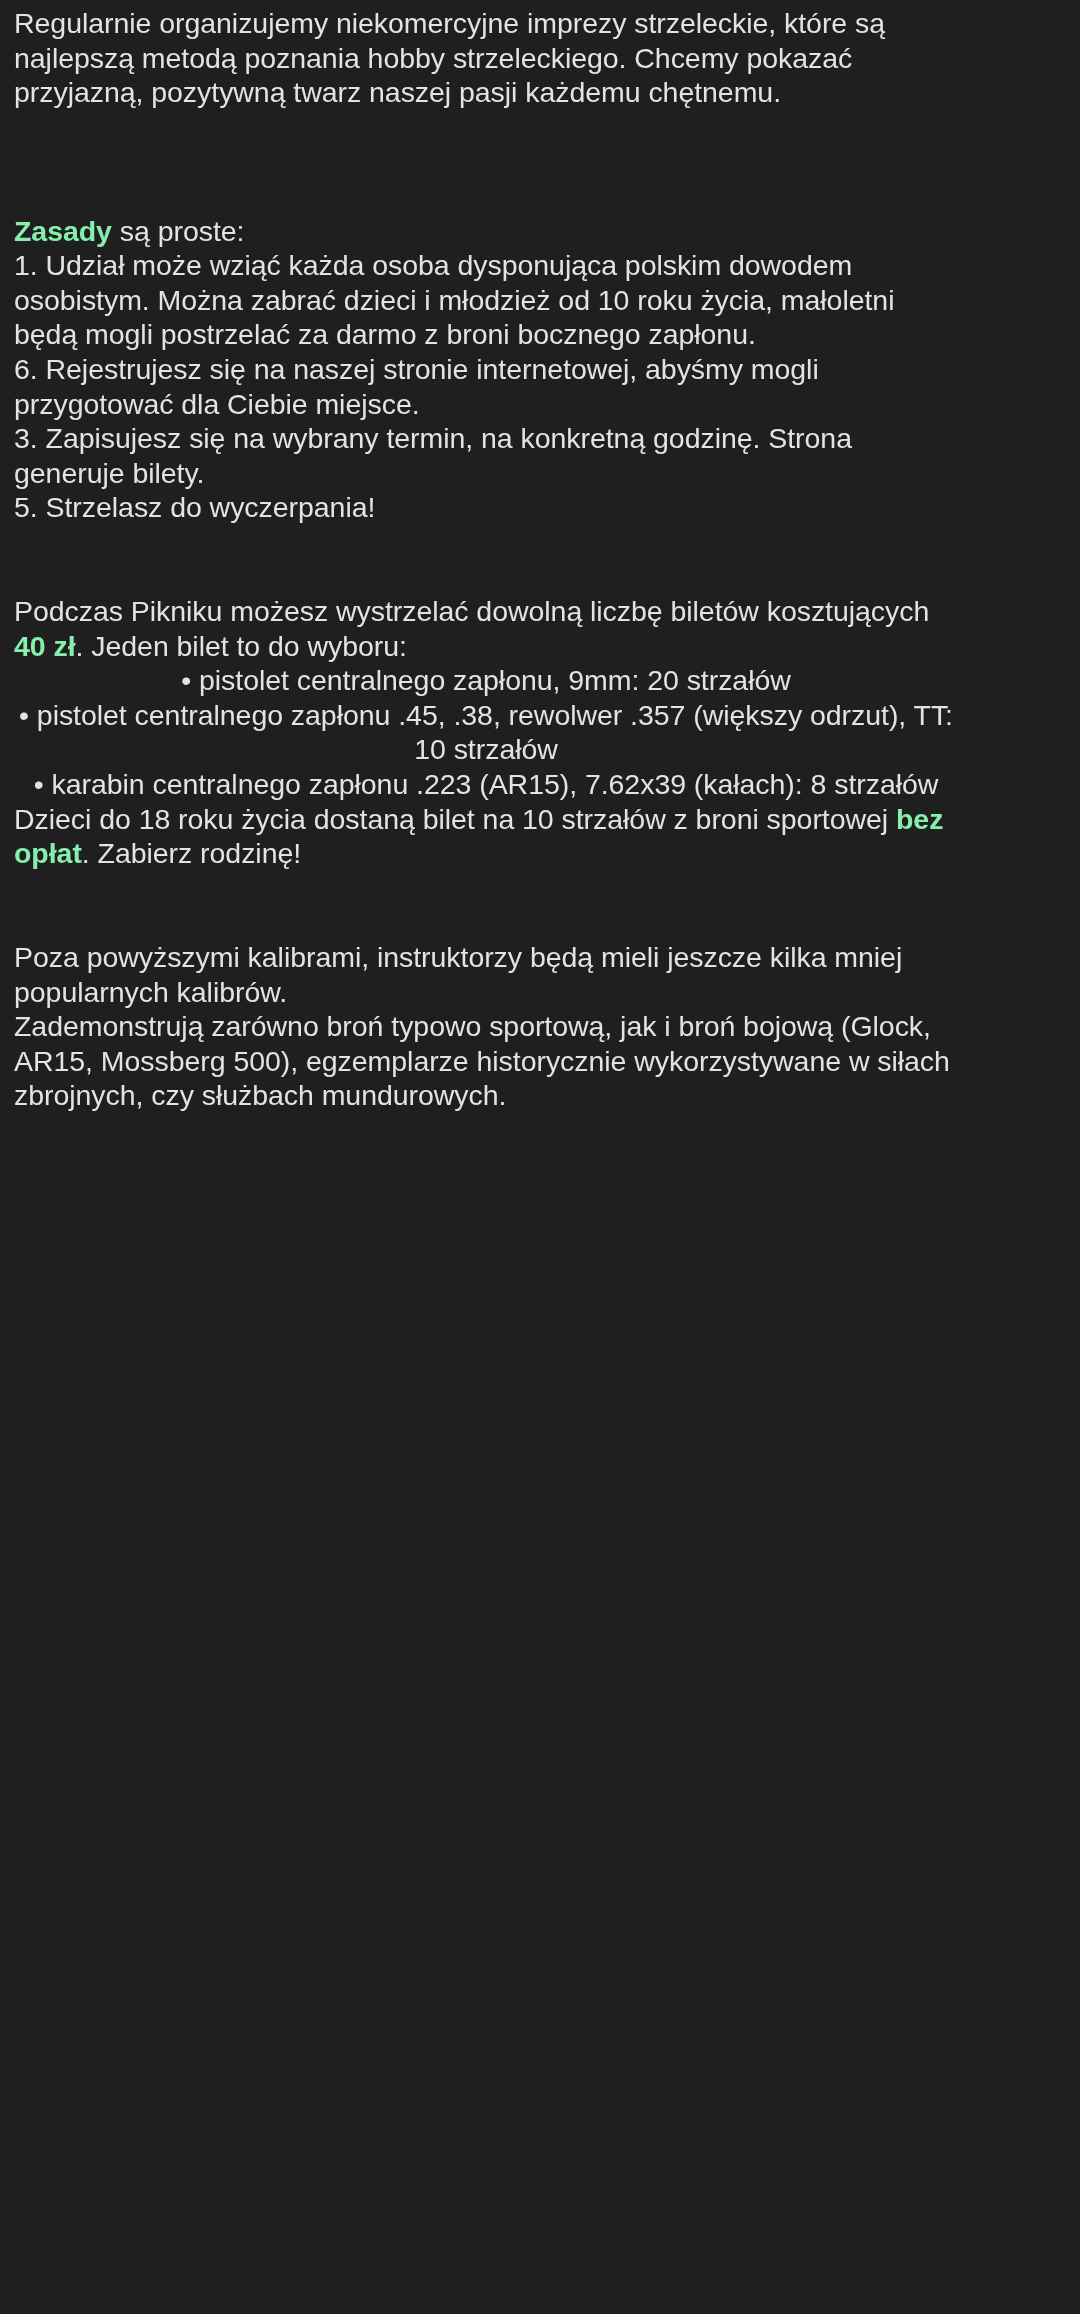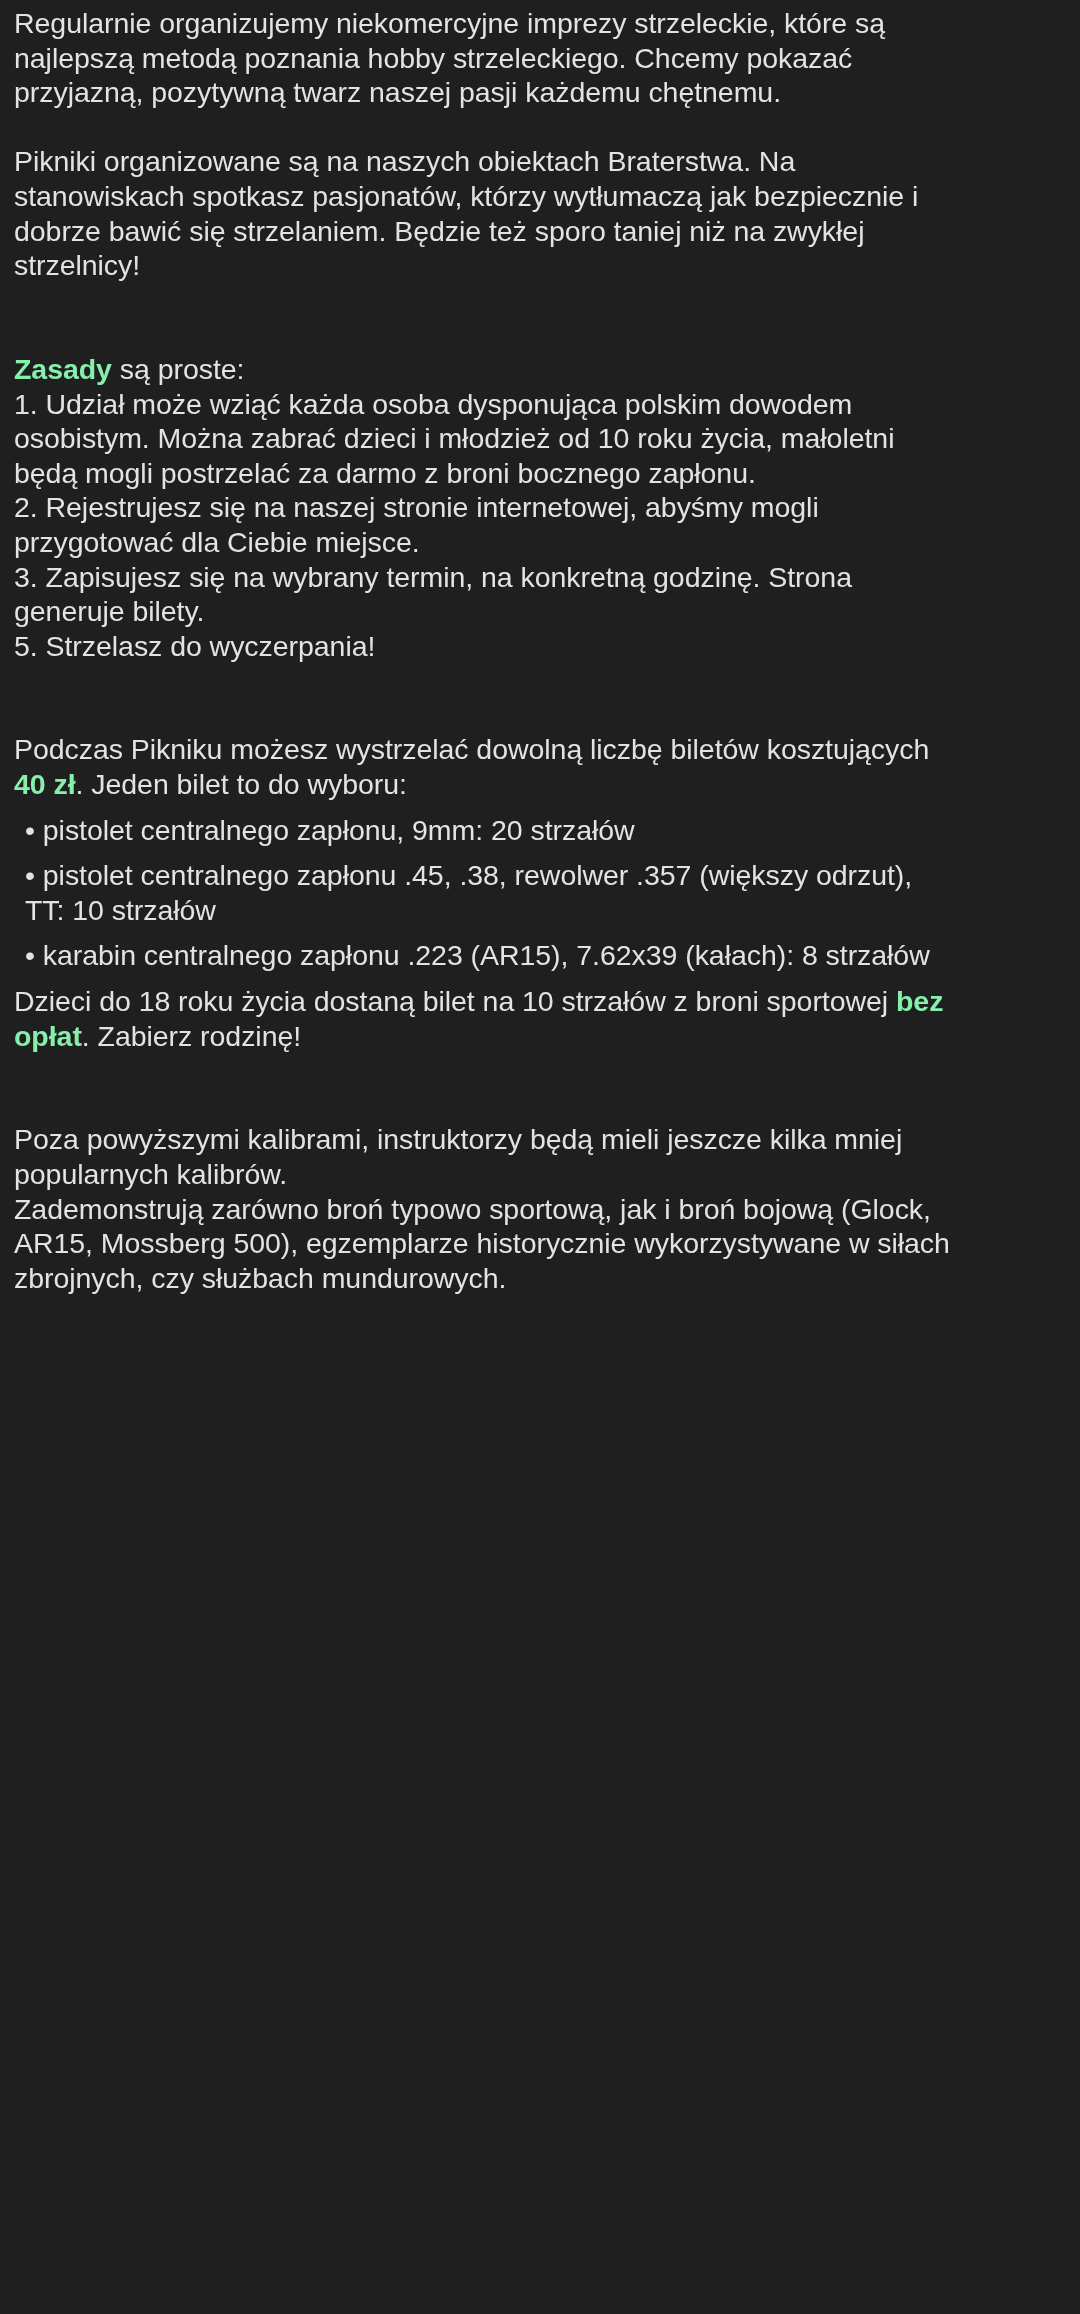--- a/index.html
+++ b/index.html
@@ -38,42 +38,42 @@
     display: block;
     height: 34.6px;
     line-height: 34.6px;
     font-size: 28.5px;
   }
   .b {
     font-weight: bold;
     color: #86efac;
   }
   .bullet-line {
-    margin: 11px;
+    margin: 0;
     padding: 0;
+    text-align: center;
   }
 </style>
 </head>
 <body>
 
 <div id="page">
 
   <p class="para">Regularnie organizujemy niekomercyjne imprezy strzeleckie, które są najlepszą metodą poznania hobby strzeleckiego. Chcemy pokazać przyjazną, pozytywną twarz naszej pasji każdemu chętnemu.</p>
 
   <span class="gap-line">&nbsp;</span>
 
-  <p class="para">Pikniki organizowane są na naszych obiektach Braterstwa. Na stanowiskach spotkasz pasjonatów, którzy wytłumaczą jak bezpiecznie i dobrze bawić się strzelaniem. Będzie też sporo taniej niż na zwykłej strzelnicy!</p>
 
   <span class="gap-line">&nbsp;</span>
   <span class="gap-line">&nbsp;</span>
 
   <p class="para"><span class="b">Zasady</span><span> są proste:</span></p>
 
   <p class="para">1. Udział może wziąć każda osoba dysponująca polskim dowodem osobistym. Można zabrać dzieci i młodzież od 10 roku życia, małoletni będą mogli postrzelać za darmo z broni bocznego zapłonu.</p>
-  <p class="para">2. Rejestrujesz się na naszej stronie internetowej, abyśmy mogli przygotować dla Ciebie miejsce.</p>
+  <p class="para">6. Rejestrujesz się na naszej stronie internetowej, abyśmy mogli przygotować dla Ciebie miejsce.</p>
   <p class="para">3. Zapisujesz się na wybrany termin, na konkretną godzinę. Strona generuje bilety.</p>
   <p class="para">5. Strzelasz do wyczerpania!</p>
 
   <span class="gap-line">&nbsp;</span>
   <span class="gap-line">&nbsp;</span>
 
 
   <p class="para"><span>Podczas Pikniku możesz wystrzelać dowolną liczbę biletów kosztujących </span><span class="b">40 zł</span><span>. Jeden bilet to do wyboru:</span></p>
 
   <p class="para bullet-line"><span>•</span> <span>pistolet centralnego zapłonu, 9mm: 20 strzałów</span></p>

